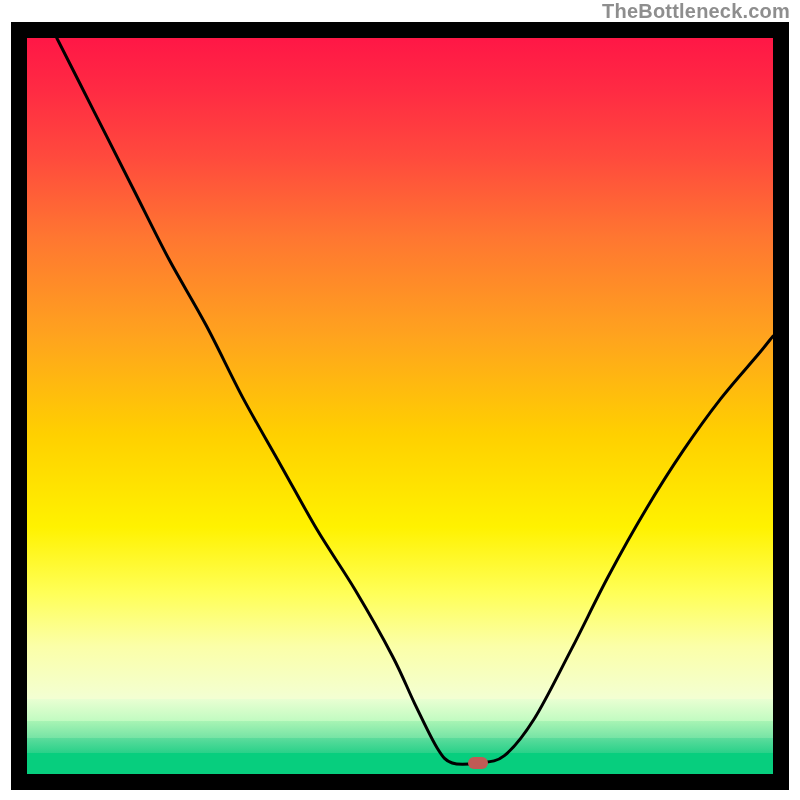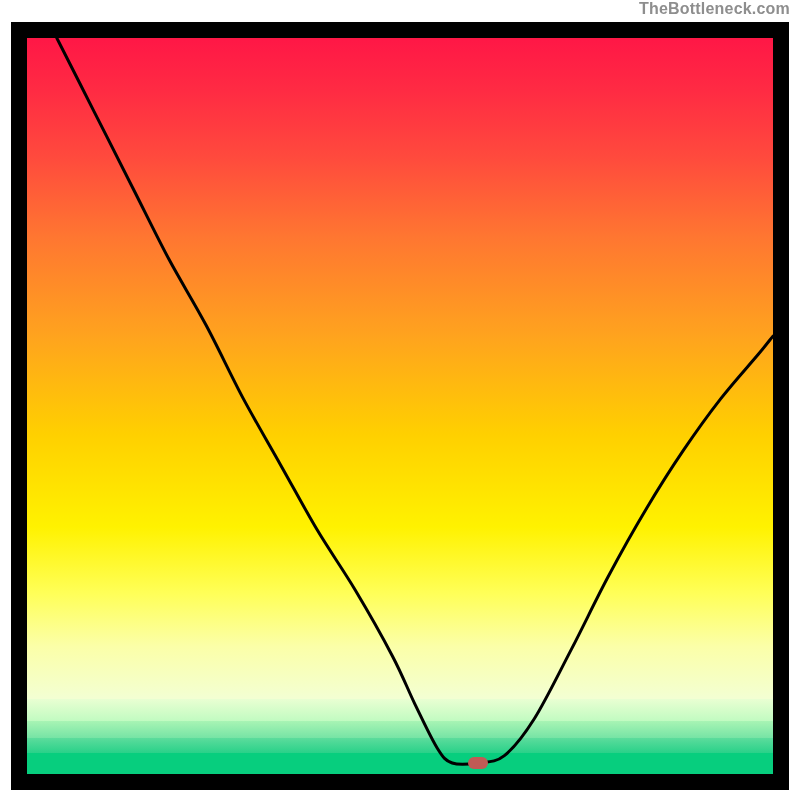--- a/index.html
+++ b/index.html
@@ -80,21 +80,21 @@
     height: 12px;
     border-radius: 6px;
     background: #c05a55;
     transform: translate(-50%, -50%);
   }
   .watermark {
     position: absolute;
     top: 0px;
     right: 10px;
     font-family: Arial, Helvetica, sans-serif;
-    font-size: 16px;
+    font-size: 20px;
     font-weight: bold;
     color: #8e8e8e;
     letter-spacing: 0.2px;
   }
 </style>
 </head>
 <body>
 
 <div class="watermark">TheBottleneck.com</div>
 

